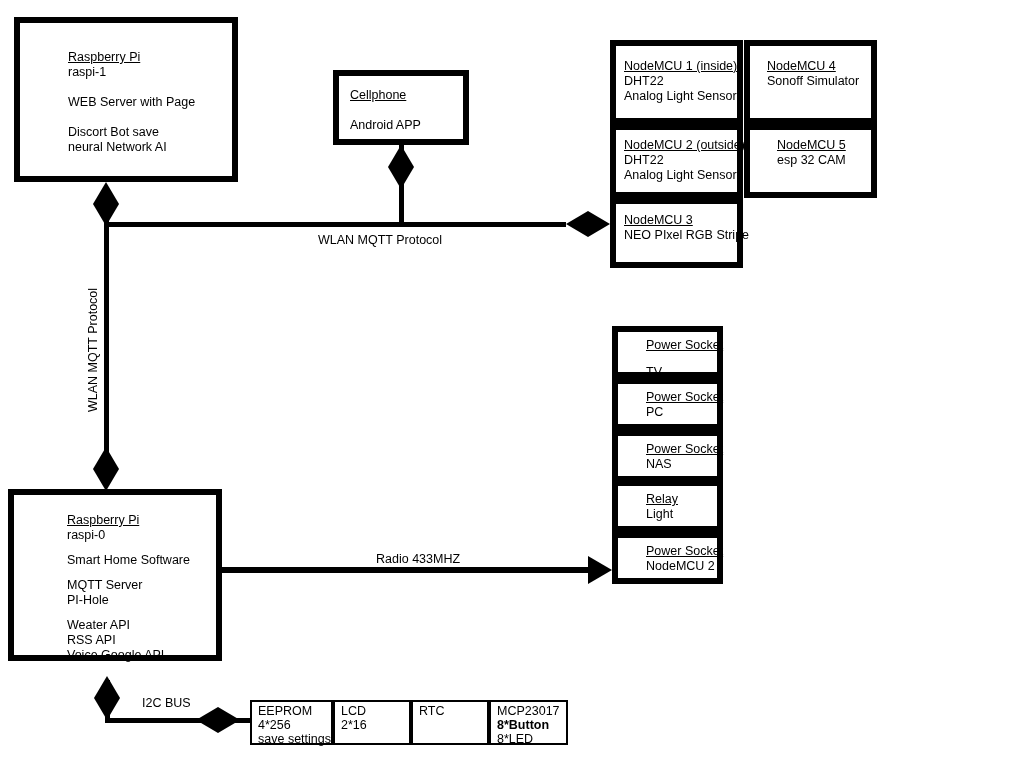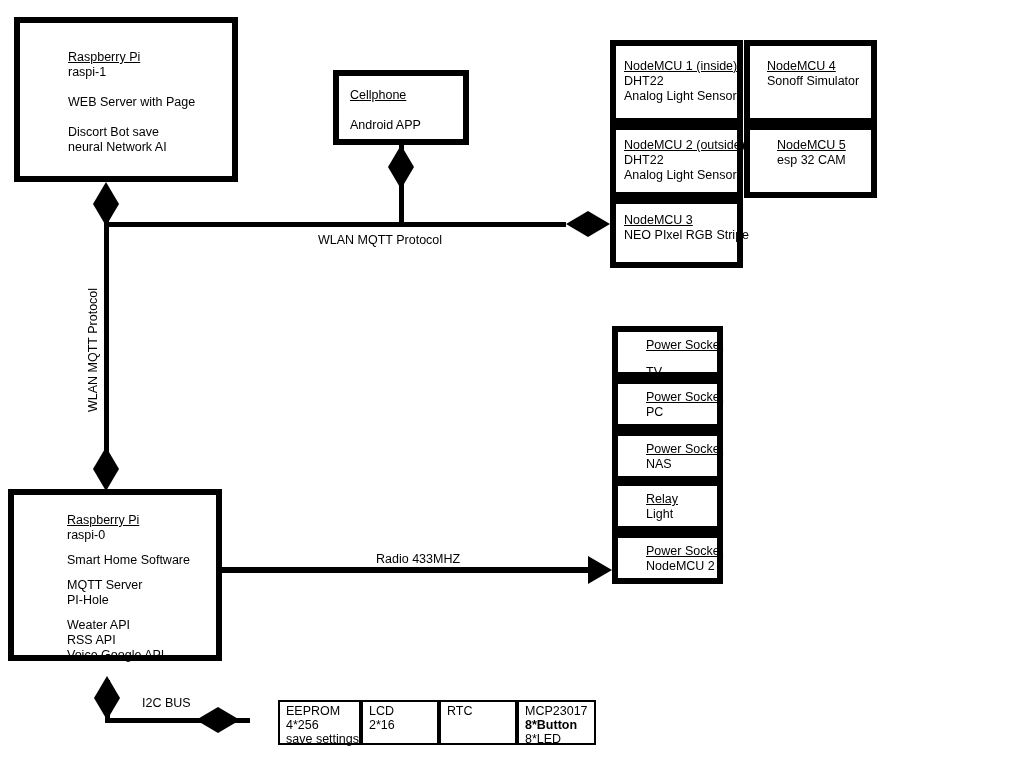--- a/index.html
+++ b/index.html
@@ -8,21 +8,21 @@
     font-family:"Liberation Sans","DejaVu Sans",sans-serif;
     color:#000000;overflow:hidden;position:relative;
   }
   #canvas{position:absolute;left:0;top:0;width:936px;height:768px;}
 
   
   .node{
     position:absolute;box-sizing:border-box;
     background:#ffffff;border:6px solid #000000;
   }
-  .node.hair{border-width:2px;margin-left:28px;}
+  .node.hair{border-width:2px;}
   .txt{
     position:absolute;font-size:12.5px;line-height:15.5px;
     white-space:nowrap;letter-spacing:0px;
   }
   .ttl{text-decoration:underline;}
 
   
   .line{position:absolute;background:#000000;}
   .lbl{
     position:absolute;font-size:12.5px;line-height:14px;

